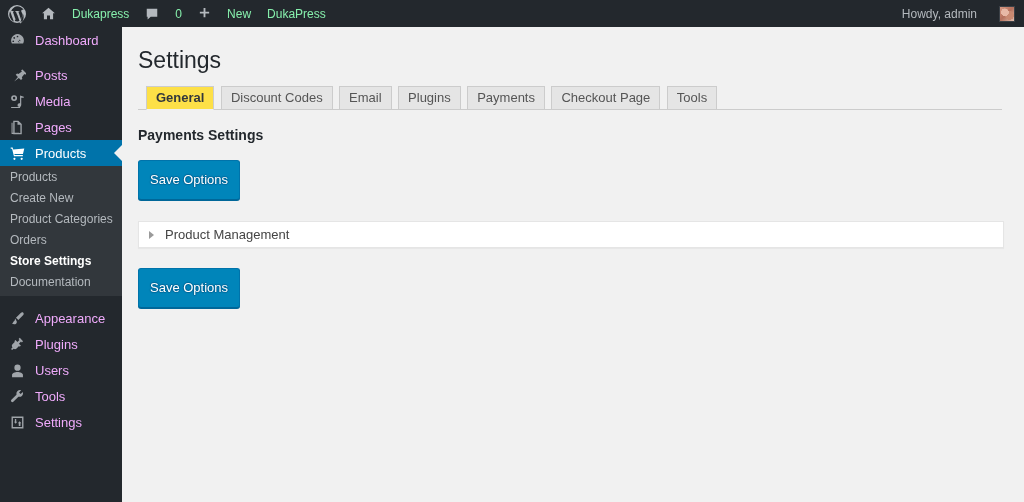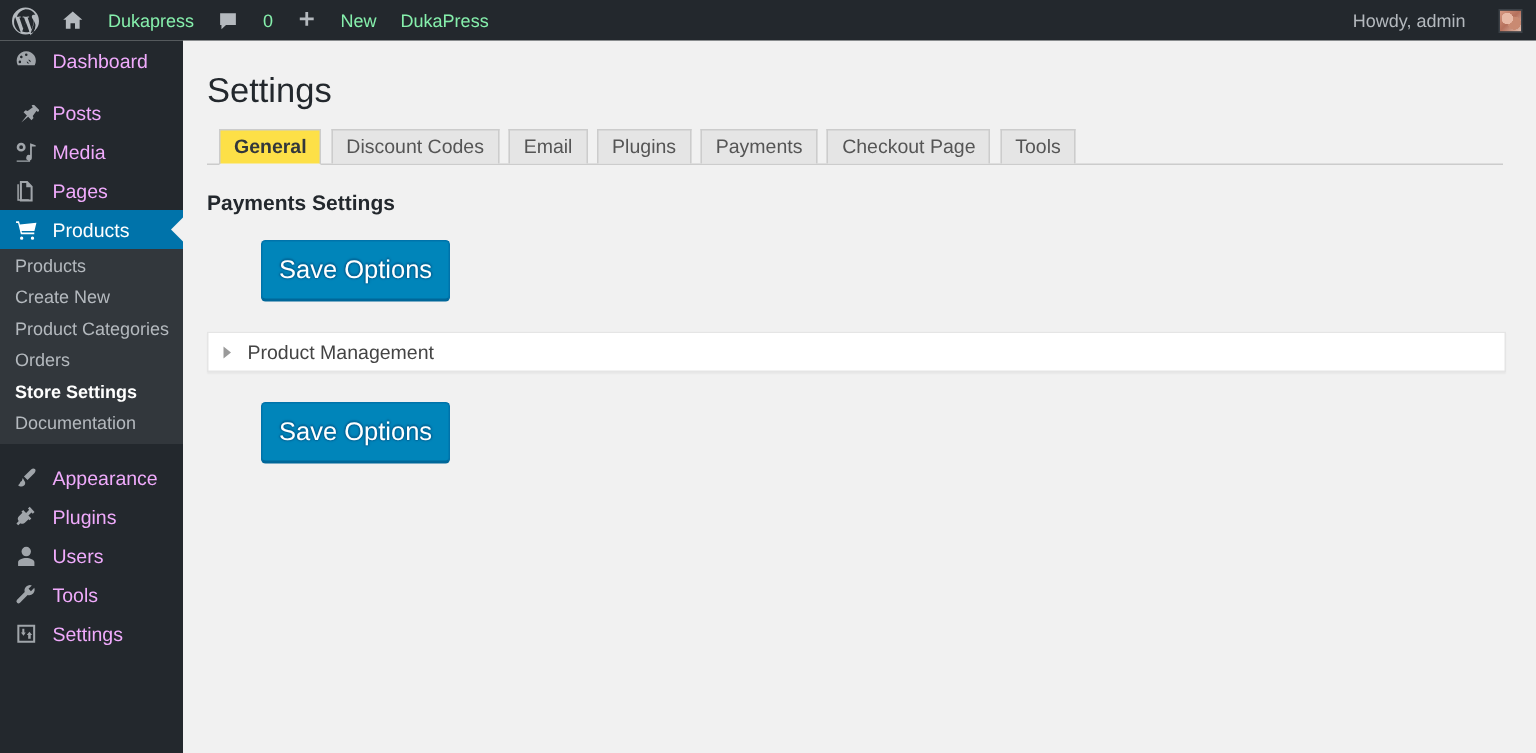--- a/index.html
+++ b/index.html
@@ -148,29 +148,28 @@
     line-height: 18px;
   }
 
   .button-primary {
     display: inline-block;
     background: #0085ba;
     border: 1px solid #0073aa;
     border-bottom-color: #006799;
     box-shadow: 0 1px 0 #006799;
     color: #fff;
-    font-size: 17px;
+    font-size: 13px;
     line-height: 24px;
     height: 40px;
     padding: 0 11px;
     border-radius: 3px;
     text-shadow: 0 -1px 1px #006799, 1px 0 1px #006799, 0 1px 1px #006799, -1px 0 1px #006799;
     cursor: pointer;
     white-space: nowrap;
-    margin-left: 36px;
   }
 
   .accordion { margin-top: 21px; }
   .acc-panel {
     background: #fff;
     border: 1px solid #e5e5e5;
     box-shadow: 0 1px 1px rgba(0,0,0,0.04);
     height: 27px;
     display: flex; align-items: center;
     padding-left: 10px;

